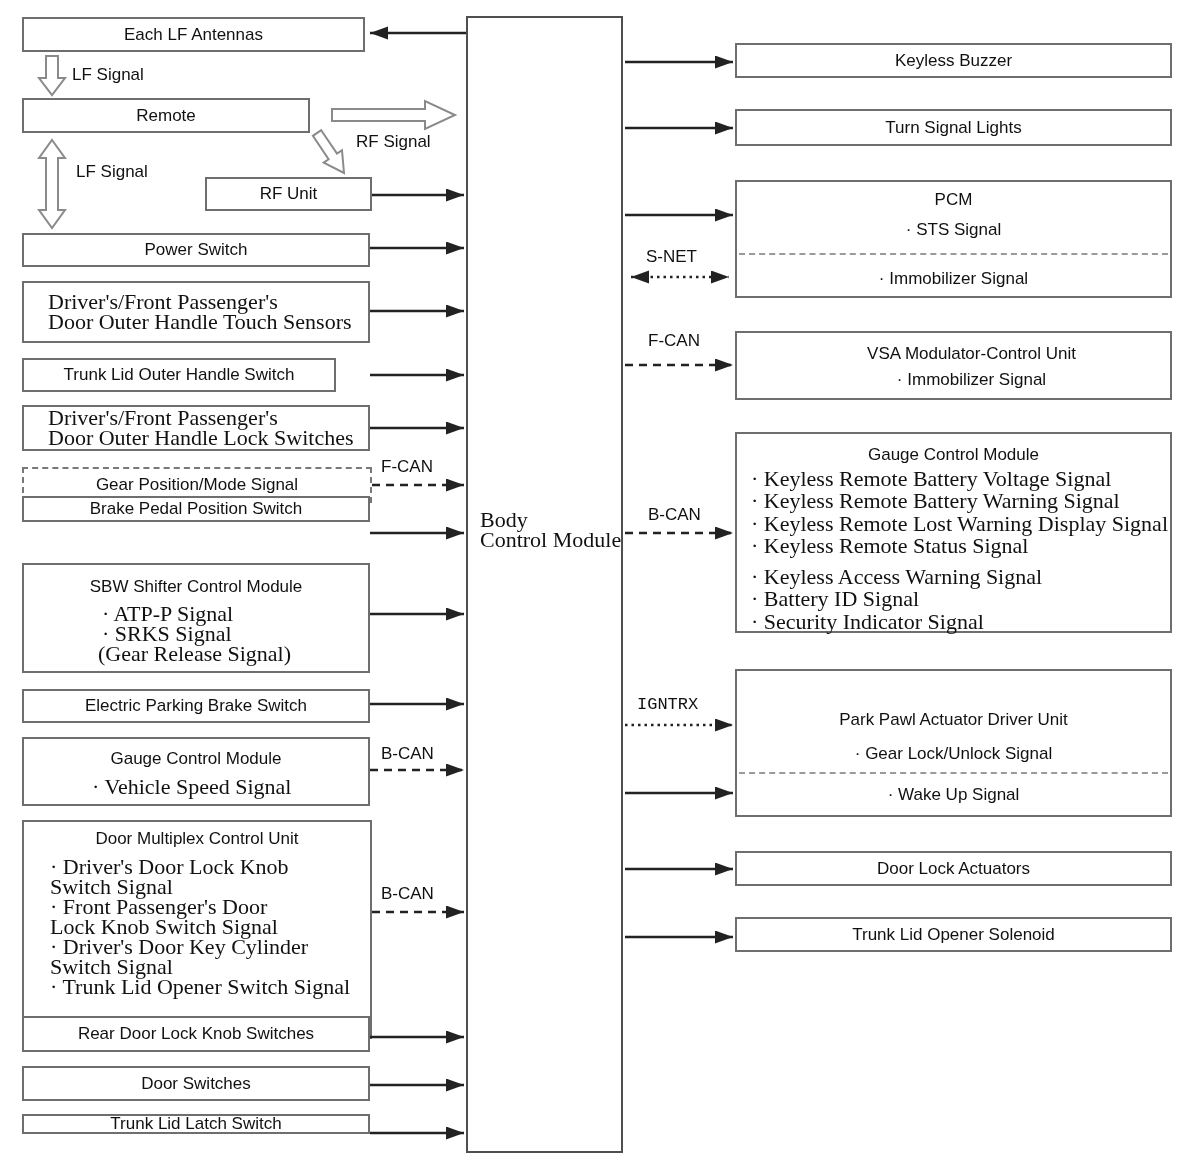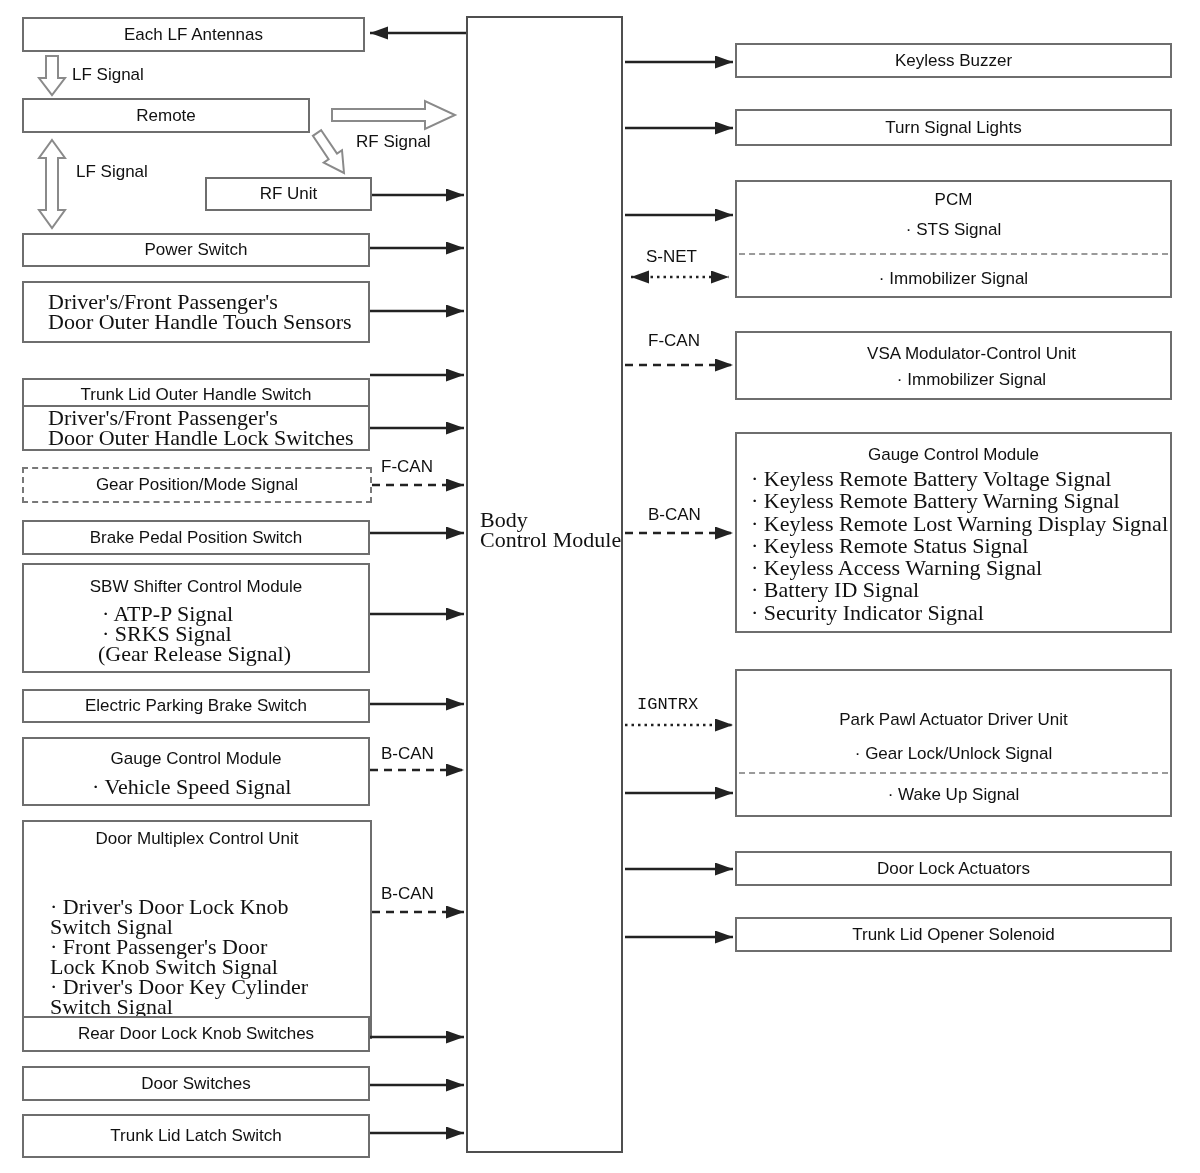--- a/index.html
+++ b/index.html
@@ -52,34 +52,34 @@
 
   <div class="box" style="left:22px; top:233px; width:348px; height:34px;">
     <div class="t">Power Switch</div>
   </div>
 
   <div class="box" style="left:22px; top:281px; width:348px; height:62px; padding-left:24px;">
     <div class="line">Driver's/Front Passenger's</div>
     <div class="line">Door Outer Handle Touch Sensors</div>
   </div>
 
-  <div class="box" style="left:22px; top:358px; width:348px; height:34px;margin-top:20px;">
+  <div class="box" style="left:22px; top:358px; width:314px; height:34px;">
     <div class="t">Trunk Lid Outer Handle Switch</div>
   </div>
 
   <div class="box" style="left:22px; top:405px; width:348px; height:46px; padding-left:24px;">
     <div class="line">Driver's/Front Passenger's</div>
     <div class="line">Door Outer Handle Lock Switches</div>
   </div>
 
   <div class="box dashedbox" style="left:22px; top:467px; width:350px; height:36px;">
     <div class="t">Gear Position/Mode Signal</div>
   </div>
 
-  <div class="box" style="left:22px; top:520px; width:348px; height:35px;">
+  <div class="box" style="left:22px; top:496px; width:348px; height:26px;">
     <div class="t">Brake Pedal Position Switch</div>
   </div>
 
   <div class="box" style="left:22px; top:563px; width:348px; height:110px; justify-content:flex-start; padding-top:12px;">
     <div class="t">SBW Shifter Control Module</div>
     <div class="bullets" style="padding-left:78px; margin-top:7px;">
       <div class="line">· ATP-P Signal</div>
       <div class="line">· SRKS Signal</div>
       <div class="line" style="margin-left:-4px;">(Gear Release Signal)</div>
     </div>
@@ -89,42 +89,42 @@
     <div class="t">Electric Parking Brake Switch</div>
   </div>
 
   <div class="box" style="left:22px; top:737px; width:348px; height:69px; justify-content:flex-start; padding-top:10px;">
     <div class="t">Gauge Control Module</div>
     <div class="bullets" style="padding-left:68px; margin-top:8px;">
       <div class="line">· Vehicle Speed Signal</div>
     </div>
   </div>
 
-  <div class="box" style="left:22px; top:820px; width:350px; height:219px; justify-content:space-between; padding-top:7px;">
+  <div class="box" style="left:22px; top:820px; width:350px; height:219px; justify-content:flex-start; padding-top:7px;">
     <div class="t">Door Multiplex Control Unit</div>
     <div class="bullets" style="padding-left:26px; margin-top:8px;">
       <div class="line">· Driver's Door Lock Knob</div>
       <div class="line">Switch Signal</div>
       <div class="line">· Front Passenger's Door</div>
       <div class="line">Lock Knob Switch Signal</div>
       <div class="line">· Driver's Door Key Cylinder</div>
       <div class="line">Switch Signal</div>
       <div class="line">· Trunk Lid Opener Switch Signal</div>
     </div>
   </div>
 
   <div class="box" style="left:22px; top:1016px; width:348px; height:36px;">
     <div class="t">Rear Door Lock Knob Switches</div>
   </div>
 
   <div class="box" style="left:22px; top:1066px; width:348px; height:35px;">
     <div class="t">Door Switches</div>
   </div>
 
-  <div class="box" style="left:22px; top:1114px; width:348px; height:44px;">
+  <div class="box" style="left:22px; top:1114px; width:348px; height:20px;">
     <div class="t">Trunk Lid Latch Switch</div>
   </div>
 
   <div class="box" style="left:735px; top:43px; width:437px; height:35px;">
     <div class="t">Keyless Buzzer</div>
   </div>
 
   <div class="box" style="left:735px; top:109px; width:437px; height:37px;">
     <div class="t">Turn Signal Lights</div>
   </div>
@@ -141,21 +141,21 @@
     <div class="t" style="margin-top:6px;">· Immobilizer Signal</div>
   </div>
 
   <div class="box" style="left:735px; top:432px; width:437px; height:201px; justify-content:flex-start; padding-top:11px;">
     <div class="t">Gauge Control Module</div>
     <div class="bullets" style="padding-left:14px; margin-top:3px;">
       <div class="line" style="line-height:22.3px;">· Keyless Remote Battery Voltage Signal</div>
       <div class="line" style="line-height:22.3px;">· Keyless Remote Battery Warning Signal</div>
       <div class="line" style="line-height:22.3px;">· Keyless Remote Lost Warning Display Signal</div>
       <div class="line" style="line-height:22.3px;">· Keyless Remote Status Signal</div>
-      <div class="line" style="line-height:22.3px;">· Keyless Access Warning Signal</div>
+      <div class="line" style="line-height:22.3px;margin-top:9px;">· Keyless Access Warning Signal</div>
       <div class="line" style="line-height:22.3px;">· Battery ID Signal</div>
       <div class="line" style="line-height:22.3px;">· Security Indicator Signal</div>
     </div>
   </div>
 
   <div class="box" style="left:735px; top:669px; width:437px; height:148px; justify-content:flex-start; padding-top:39px;">
     <div class="t">Park Pawl Actuator Driver Unit</div>
     <div class="t" style="margin-top:14px;">· Gear Lock/Unlock Signal</div>
     <div class="divider" style="top:101px;"></div>
     <div class="abs-bullet" style="top:114px;">· Wake Up Signal</div>

